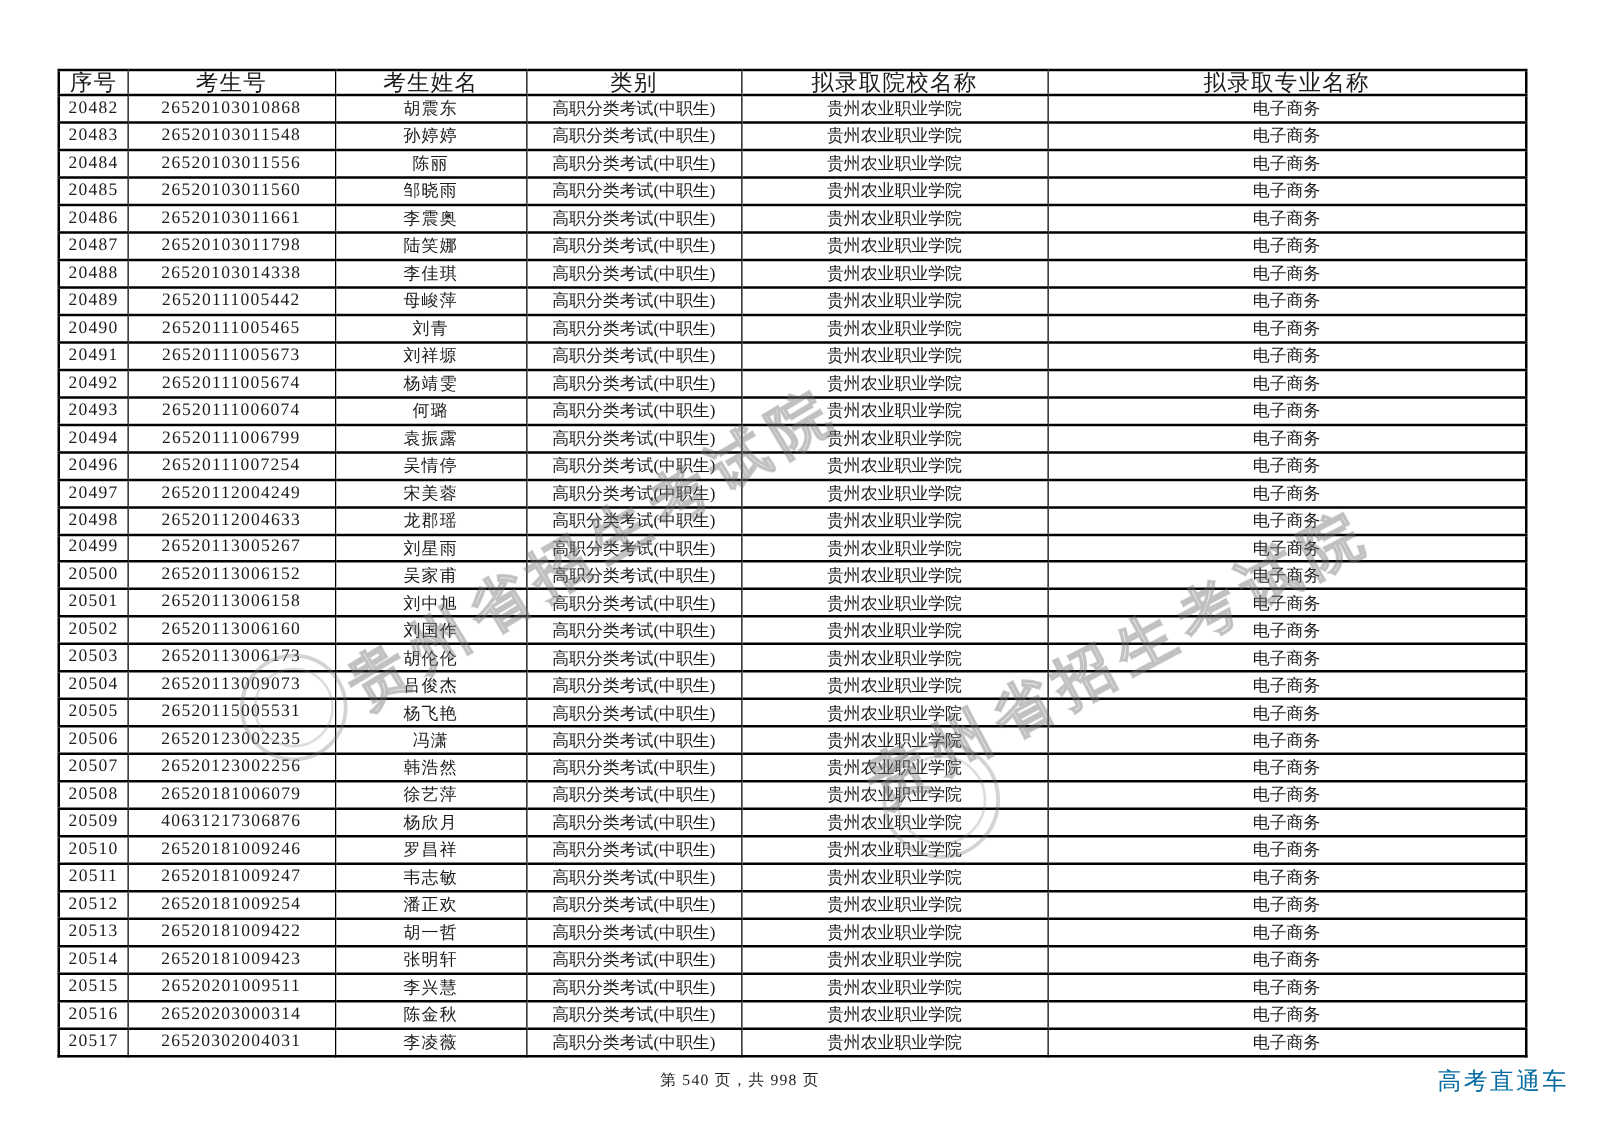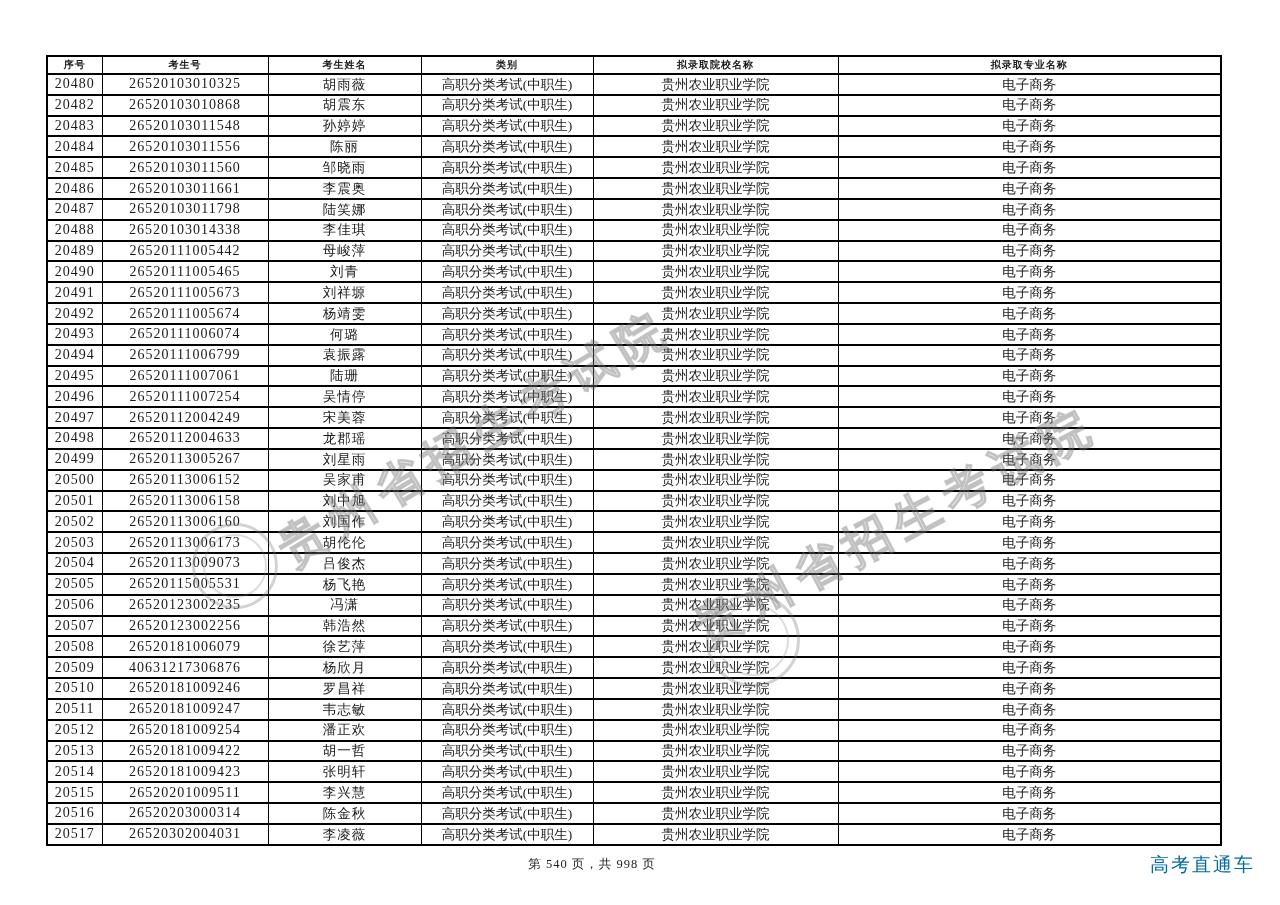--- a/index.html
+++ b/index.html
@@ -19,21 +19,21 @@
   col.c0{width:55px}col.c1{width:166px}col.c2{width:153px}
   col.c3{width:172px}col.c4{width:245px}col.c5{width:383px}
   thead tr{height:18px;}
   tbody tr{height:20.34px;}
   th,td{
     border:1px solid #000;border-top-width:2px;
     padding:0;text-align:center;vertical-align:middle;
     white-space:nowrap;overflow:hidden;
     font-size:13.5px;line-height:1;
   }
-  th{font-weight:bold;font-size:10px;letter-spacing:1px;}
+  th{font-weight:normal;font-size:18px;letter-spacing:1px;}
   td.c0,td.c1{font-size:14px;letter-spacing:1px;font-weight:normal;}
   td.c2{letter-spacing:1px;}
   
   .wm-text{
     position:absolute;z-index:6;pointer-events:none;white-space:nowrap;
     font-family:"Liberation Serif","DejaVu Serif",serif;font-weight:bold;
     font-size:47px;letter-spacing:9px;
     color:rgba(125,125,125,0.16);
     -webkit-text-stroke:1.2px rgba(110,110,110,0.34);
     transform-origin:0 50%;
@@ -81,28 +81,20 @@
           <th>序号</th>
           <th>考生号</th>
           <th>考生姓名</th>
           <th>类别</th>
           <th>拟录取院校名称</th>
           <th>拟录取专业名称</th>
         </tr>
     </thead>
     <tbody>
         <tr>
-          <td class="c0">20480</td>
-          <td class="c1">26520103010325</td>
-          <td class="c2">胡雨薇</td>
-          <td class="c3">高职分类考试(中职生)</td>
-          <td class="c4">贵州农业职业学院</td>
-          <td class="c5">电子商务</td>
-        </tr>
-        <tr>
           <td class="c0">20482</td>
           <td class="c1">26520103010868</td>
           <td class="c2">胡震东</td>
           <td class="c3">高职分类考试(中职生)</td>
           <td class="c4">贵州农业职业学院</td>
           <td class="c5">电子商务</td>
         </tr>
         <tr>
           <td class="c0">20483</td>
           <td class="c1">26520103011548</td>
@@ -188,28 +180,20 @@
           <td class="c1">26520111006074</td>
           <td class="c2">何璐</td>
           <td class="c3">高职分类考试(中职生)</td>
           <td class="c4">贵州农业职业学院</td>
           <td class="c5">电子商务</td>
         </tr>
         <tr>
           <td class="c0">20494</td>
           <td class="c1">26520111006799</td>
           <td class="c2">袁振露</td>
-          <td class="c3">高职分类考试(中职生)</td>
-          <td class="c4">贵州农业职业学院</td>
-          <td class="c5">电子商务</td>
-        </tr>
-        <tr>
-          <td class="c0">20495</td>
-          <td class="c1">26520111007061</td>
-          <td class="c2">陆珊</td>
           <td class="c3">高职分类考试(中职生)</td>
           <td class="c4">贵州农业职业学院</td>
           <td class="c5">电子商务</td>
         </tr>
         <tr>
           <td class="c0">20496</td>
           <td class="c1">26520111007254</td>
           <td class="c2">吴情停</td>
           <td class="c3">高职分类考试(中职生)</td>
           <td class="c4">贵州农业职业学院</td>

